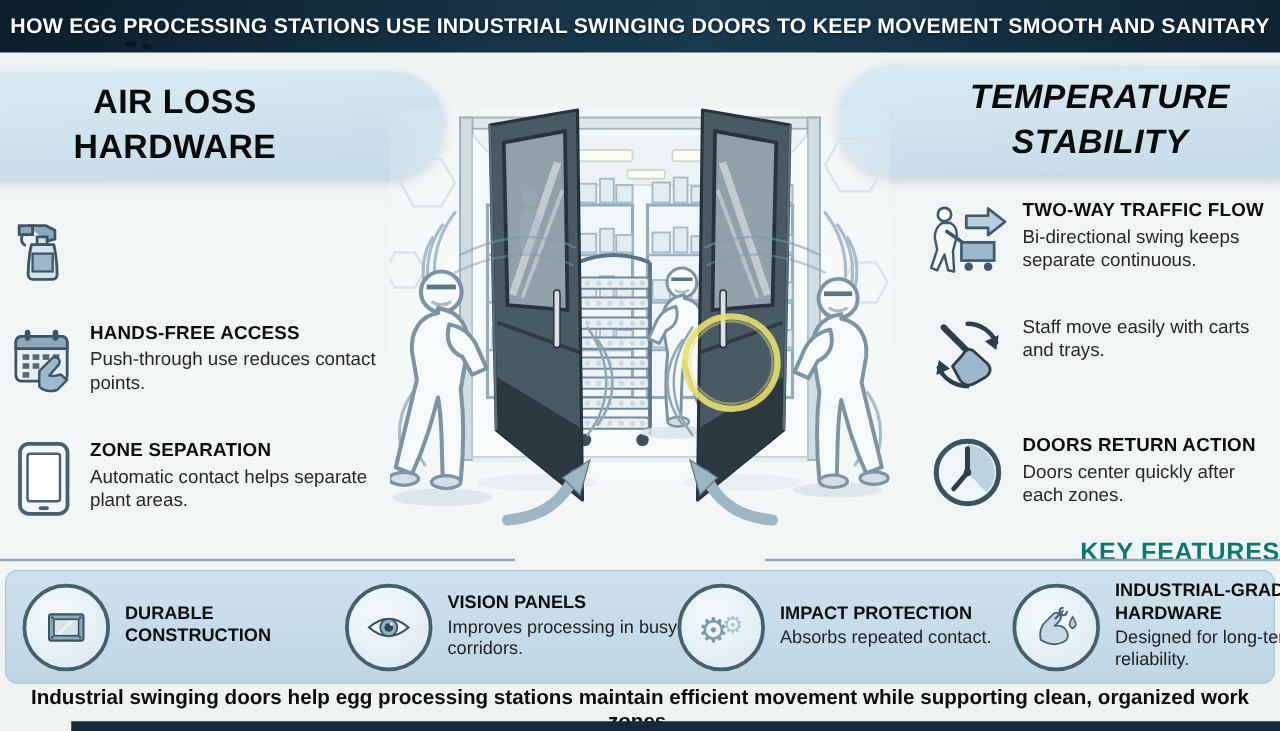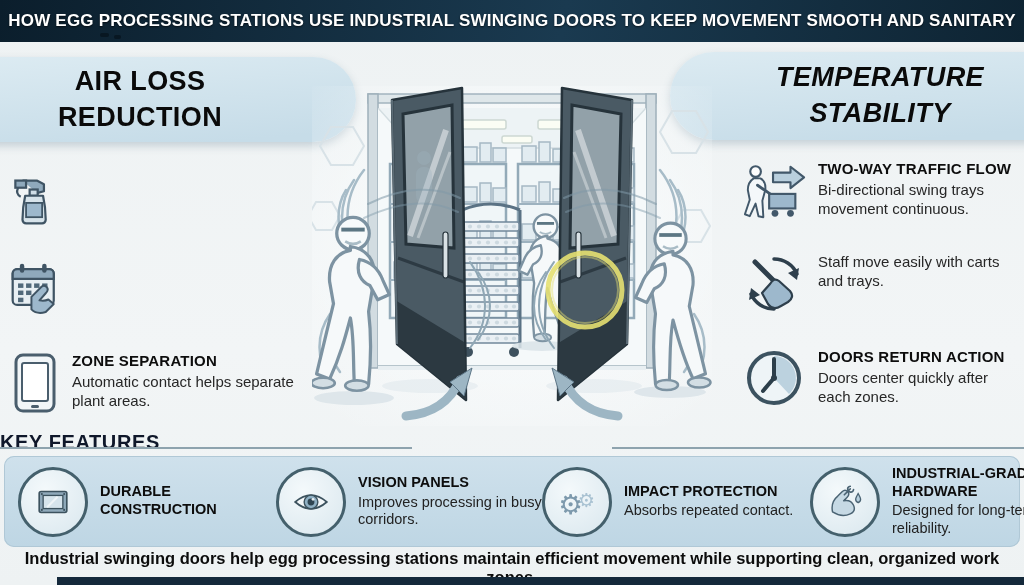--- a/index.html
+++ b/index.html
@@ -27,22 +27,22 @@
   }
   .pill-left{top:57px;left:-28px;width:336px;height:85px;border-radius:18px 46px 46px 18px;padding-right:48px;}
   .pill-left span{display:inline-block;width:190px;}
   .pill-right{top:52px;right:-28px;width:344px;height:88px;border-radius:46px 18px 18px 46px;padding-left:38px;}
   .pill-right span{display:inline-block;width:236px;font-style:italic;}
   .feat{position:absolute;display:flex;gap:12px;align-items:flex-start;}
   .feat-ic{flex:0 0 auto;display:flex;justify-content:center;}
   .feat-title{font-weight:800;font-size:15px;letter-spacing:.2px;color:#0d0d0d;margin-bottom:3px;}
   .feat-desc{font-size:15px;color:#272727;line-height:1.27;}
   .kf-heading{
-    position:absolute;top:431px;left:0;width:1024px;text-align:left;
-    font-size:20px;font-weight:800;letter-spacing:.6px;color:#0f172a;
+    position:absolute;top:431px;left:0;width:1024px;text-align:right;
+    font-size:20px;font-weight:800;letter-spacing:.6px;color:#0f766e;
   }
   .kf-line{position:absolute;top:447px;height:2px;background:#8ea3ae;}
   .kf-band{
     position:absolute;left:4px;top:456px;width:1016px;height:91px;border-radius:10px;
     background:linear-gradient(180deg,#cfe1ec 0%,#bed6e4 100%);
     box-shadow:inset 0 0 0 1px #b0c8d6;
   }
   .kf{position:absolute;top:0;height:91px;display:flex;gap:12px;align-items:center;}
   .kf-circle{
     flex:0 0 auto;width:64px;height:64px;border-radius:50%;
@@ -61,21 +61,21 @@
 </head>
 <body>
 
 <div class="banner">
   <div class="banner-title">HOW EGG PROCESSING STATIONS USE INDUSTRIAL SWINGING DOORS TO KEEP MOVEMENT SMOOTH AND SANITARY</div>
   <div class="smudge" style="left:100px;top:33px;width:9px;"></div>
   <div class="smudge" style="left:114px;top:35px;width:7px;"></div>
 </div>
 
 <div class="pill pill-left">
-  <span>AIR LOSS REDUCTION</span>
+  <span>AIR LOSS HARDWARE</span>
 </div>
 <div class="pill pill-right">
   <span>TEMPERATURE STABILITY</span>
 </div>
 
 <svg class="stage" width="400" height="340" viewBox="0 0 400 340">
   <defs>
     <radialGradient id="glow" cx="50%" cy="45%" r="70%">
       <stop offset="0%" stop-color="#fcfeff"></stop>
       <stop offset="100%" stop-color="#fcfeff" stop-opacity="0"></stop>
@@ -284,20 +284,24 @@
           <rect x="18" y="25" width="6" height="5"></rect>
           <rect x="27" y="25" width="6" height="5"></rect>
           <rect x="36" y="25" width="6" height="5"></rect>
         <rect x="9" y="33" width="6" height="5"></rect>
           <rect x="18" y="33" width="6" height="5"></rect>
         <rect x="9" y="41" width="6" height="5"></rect>
       </g>
       <path d="M24 40 l11 -11 q3 -3 6 0 t-1 7 l-7 8 q6 1 10 -1 l6 5 -9 9 q-10 3 -16 -3 z" fill="#9db8cc" stroke="#3f5464" stroke-width="2.2" stroke-linejoin="round"></path>
     </svg>
   </span>
+  <div class="feat-tx">
+    <div class="feat-title">HANDS-FREE ACCESS</div>
+    <div class="feat-desc">Push-through use reduces contact points.</div>
+  </div>
 </div>
 
 <div class="feat" style="left:10px;top:352px;width:306px">
   <span class="feat-ic" style="width:50px">
     <svg width="46" height="62" viewBox="0 0 46 62">
       <rect x="4" y="3" width="38" height="56" rx="7" fill="#f2f6f8" stroke="#4a5e6d" stroke-width="3"></rect>
       <rect x="10" y="11" width="26" height="38" rx="2" fill="#ffffff" stroke="#4a5e6d" stroke-width="2"></rect>
       <rect x="19" y="53" width="8" height="3" rx="1.5" fill="#4a5e6d"></rect>
     </svg>
   </span>
@@ -314,21 +318,21 @@
       <circle cx="14" cy="11" r="5.5" fill="#fdfefe" stroke="#42586a" stroke-width="2.2"></circle>
       <path d="M12 18 q-6 4 -6 12 l2 10 -5 15 5 2 6 -13 3 13 5 1 -1 -17 3 -11 q1 -9 -5 -12 z" fill="#f4f8fa" stroke="#42586a" stroke-width="2" stroke-linejoin="round"></path>
       <path d="M16 25 l13 9" stroke="#42586a" stroke-width="3" stroke-linecap="round"></path>
       <rect x="28" y="34" width="27" height="15" fill="#9db8cc" stroke="#42586a" stroke-width="2.2"></rect>
       <circle cx="34" cy="54" r="3.5" fill="#42586a"></circle>
         <circle cx="50" cy="54" r="3.5" fill="#42586a"></circle>
     </svg>
   </span>
   <div class="feat-tx">
     <div class="feat-title">TWO-WAY TRAFFIC FLOW</div>
-    <div class="feat-desc">Bi-directional swing trays movement continuous.</div>
+    <div class="feat-desc">Bi-directional swing keeps separate continuous.</div>
   </div>
 </div>
 
 <div class="feat" style="left:742px;top:252px;width:272px">
   <span class="feat-ic" style="width:64px">
     <svg width="62" height="64" viewBox="0 0 62 64">
       <path d="M31 7 a25 25 0 0 1 23 15" fill="none" stroke="#2e3f4c" stroke-width="3.5" stroke-linecap="round"></path>
       <polygon points="56,16 54,28 45,21" fill="#2e3f4c"></polygon>
       <path d="M31 57 a25 25 0 0 1 -23 -15" fill="none" stroke="#2e3f4c" stroke-width="3.5" stroke-linecap="round"></path>
       <polygon points="6,48 8,36 17,43" fill="#2e3f4c"></polygon>

